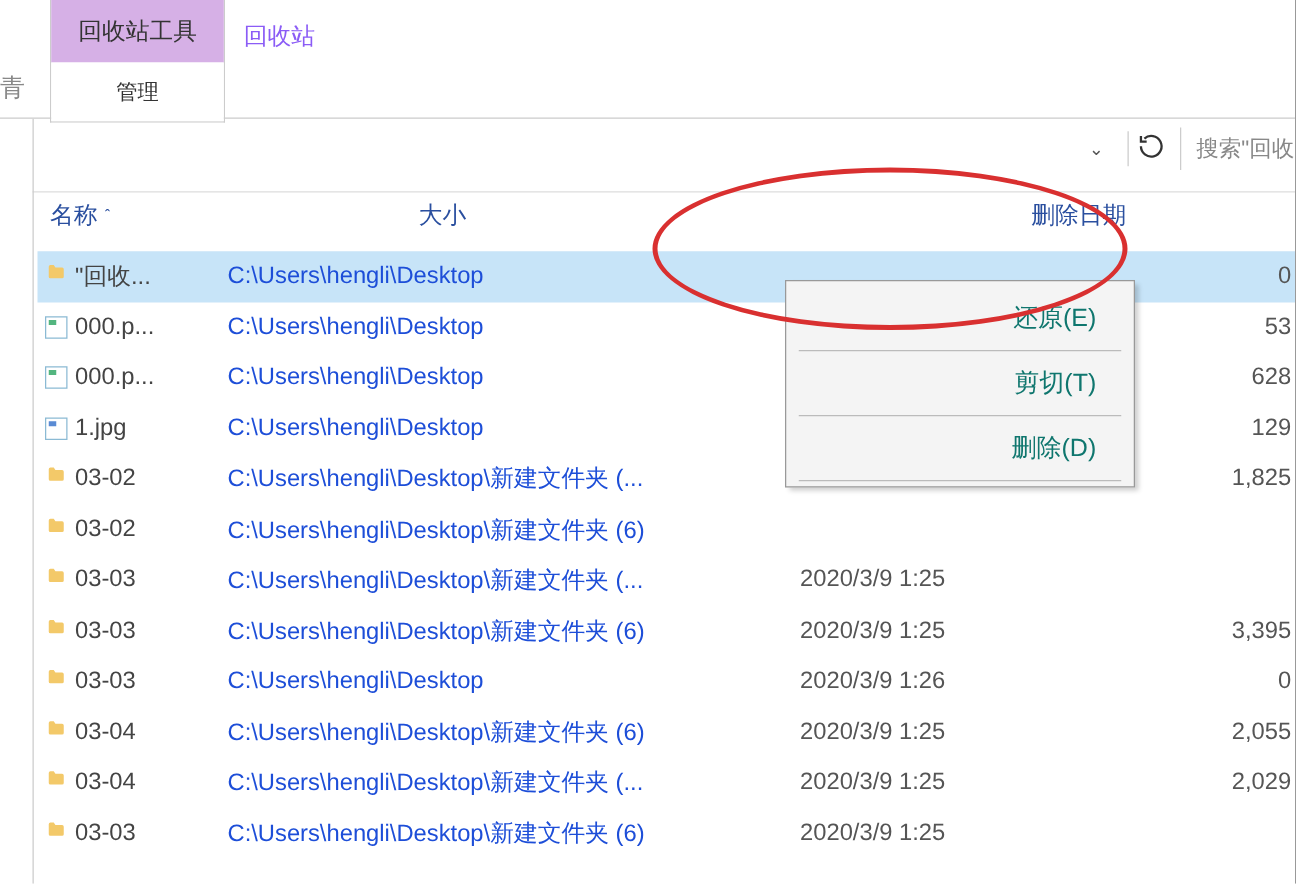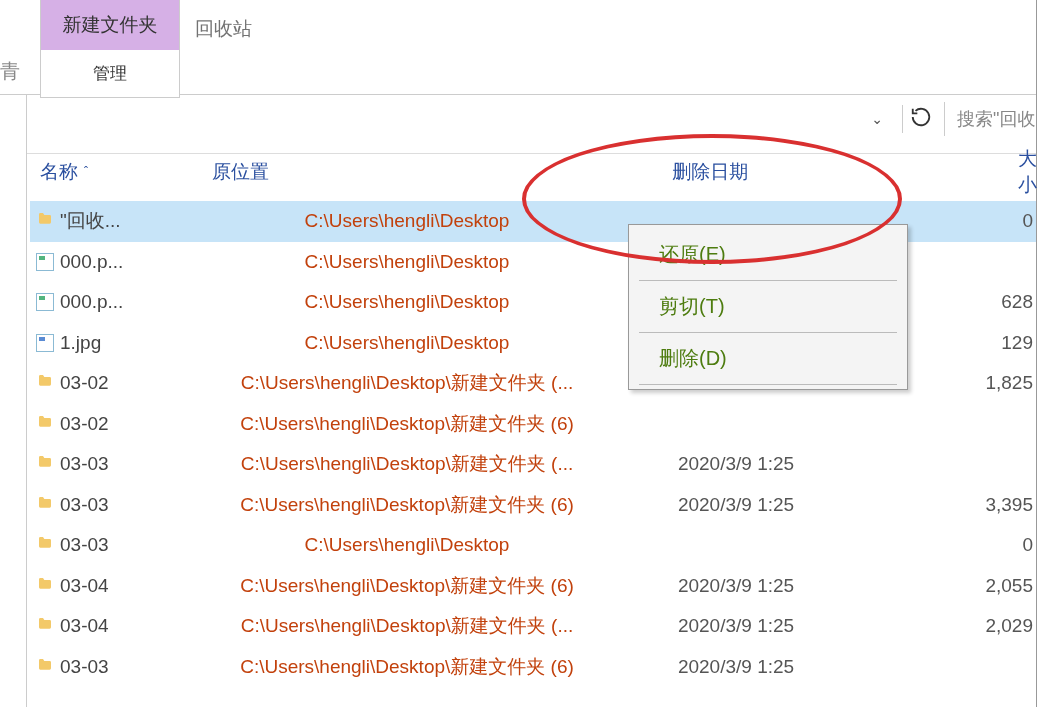--- a/index.html
+++ b/index.html
@@ -55,21 +55,21 @@
       text-align: center;
       font-size: 17px;
       padding: 12px 0;
       background: #fff;
     }
     .ribbon-tab-title {
       position: absolute;
       top: 16px;
       left: 195px;
       font-size: 19px;
-      color: #737373;
+      color: #8b5cf6;
     }
     
     .address-row {
       height: 48px;
       display: flex;
       align-items: center;
       justify-content: flex-end;
       padding: 0 0 0 0;
       position: relative;
     }
@@ -140,22 +140,22 @@
       align-items: center;
       height: 40.5px;
       font-size: 19px;
       color: #444;
     }
     .row.selected {
       background: #c7e4f8;
     }
     .row .icon { width: 30px; display: flex; justify-content: center; }
     .row .name { width: 122px; white-space: nowrap; overflow: hidden; text-overflow: ellipsis; }
-    .row .loc  { width: 450px; white-space: nowrap; overflow: hidden; text-overflow: ellipsis; color: #c2410c; text-align: center; }
-    .row .date { width: 200px; white-space: nowrap; overflow: hidden; color: #555; padding-left: 8px; text-align: center; }
+    .row .loc  { width: 450px; white-space: nowrap; overflow: hidden; text-overflow: ellipsis; color: #1d4ed8; }
+    .row .date { width: 200px; white-space: nowrap; overflow: hidden; color: #555; padding-left: 8px; }
     .row .size { flex: 1; text-align: right; color: #555; padding-right: 4px; }
     
     .folder-icon svg { width: 18px; height: 16px; }
     .img-icon {
       width: 18px; height: 18px;
       background: #fff;
       border: 1px solid #8bbad4;
       position: relative;
     }
     .img-icon::before {
@@ -174,22 +174,22 @@
       width: 280px;
       background: #f4f4f4;
       border: 1px solid #999;
       box-shadow: 3px 3px 4px rgba(0,0,0,0.2);
       z-index: 50;
       padding: 4px 0;
     }
     .ctx-item {
       padding: 12px 30px;
       font-size: 20px;
-      color: #4d7c0f;
-      text-align: left;
+      color: #0f766e;
+      text-align: right;
       cursor: default;
     }
     .ctx-sep {
       border-top: 1px solid #bbb;
       margin: 0 10px;
     }
     .ctx-item.bold { font-weight: 700; }
     
     .annot-ellipse {
       position: absolute;
@@ -227,21 +227,21 @@
       height: 1px;
       background: #ddd;
     }
   </style>
 </head>
 <body>
 
 <div class="ribbon">
   <div class="ribbon-left-stub">青</div>
   <div class="ribbon-tab-group">
-    <div class="ribbon-tab-context">新建文件夹</div>
+    <div class="ribbon-tab-context">回收站工具</div>
     <div class="ribbon-tab-manage">管理</div>
   </div>
   <div class="ribbon-tab-title">回收站</div>
 </div>
 
 <div class="address-row">
   <div class="addr-right">
     <div class="chev-btn">
       <span>⌄</span>
     </div>
@@ -259,23 +259,22 @@
 
 <div class="btm-line"></div>
 <div class="left-border"></div>
 <div class="right-border"></div>
 
 <div class="col-headers">
   <div class="col col-name-hdr">
     <span>名称</span>
     <span class="sort-caret">ˆ</span>
   </div>
-  <div class="col col-loc-hdr">原位置</div>
+  <div class="col col-size-hdr">大小</div>
   <div class="col col-date-hdr">删除日期</div>
-  <div class="col col-size-hdr">大小</div>
 </div>
 
 <div class="rows" id="rows">
     <div class="row selected">
       <div class="icon">
         <span class="folder-icon"><svg viewBox="0 0 24 24">
             <path fill="#f3c969" d="M3 5a2 2 0 0 1 2-2h4l2 3h8a2 2 0 0 1 2 2v9a2 2 0 0 1-2 2H5a2 2 0 0 1-2-2V5z"></path>
           </svg></span>
       </div>
       <div class="name">"回收...</div>
@@ -283,20 +282,21 @@
       <div class="date"></div>
       <div class="size">0</div>
     </div>
     <div class="row">
       <div class="icon">
         <span class="img-icon"></span>
       </div>
       <div class="name">000.p...</div>
       <div class="loc">C:\Users\hengli\Desktop</div>
       <div class="date"></div>
+      <div class="size">53</div>
     </div>
     <div class="row">
       <div class="icon">
         <span class="img-icon"></span>
       </div>
       <div class="name">000.p...</div>
       <div class="loc">C:\Users\hengli\Desktop</div>
       <div class="date"></div>
       <div class="size">628</div>
     </div>
@@ -352,20 +352,21 @@
       <div class="size">3,395</div>
     </div>
     <div class="row">
       <div class="icon">
         <span class="folder-icon"><svg viewBox="0 0 24 24">
             <path fill="#f3c969" d="M3 5a2 2 0 0 1 2-2h4l2 3h8a2 2 0 0 1 2 2v9a2 2 0 0 1-2 2H5a2 2 0 0 1-2-2V5z"></path>
           </svg></span>
       </div>
       <div class="name">03-03</div>
       <div class="loc">C:\Users\hengli\Desktop</div>
+      <div class="date">2020/3/9 1:26</div>
       <div class="size">0</div>
     </div>
     <div class="row">
       <div class="icon">
         <span class="folder-icon"><svg viewBox="0 0 24 24">
             <path fill="#f3c969" d="M3 5a2 2 0 0 1 2-2h4l2 3h8a2 2 0 0 1 2 2v9a2 2 0 0 1-2 2H5a2 2 0 0 1-2-2V5z"></path>
           </svg></span>
       </div>
       <div class="name">03-04</div>
       <div class="loc">C:\Users\hengli\Desktop\新建文件夹 (6)</div>

